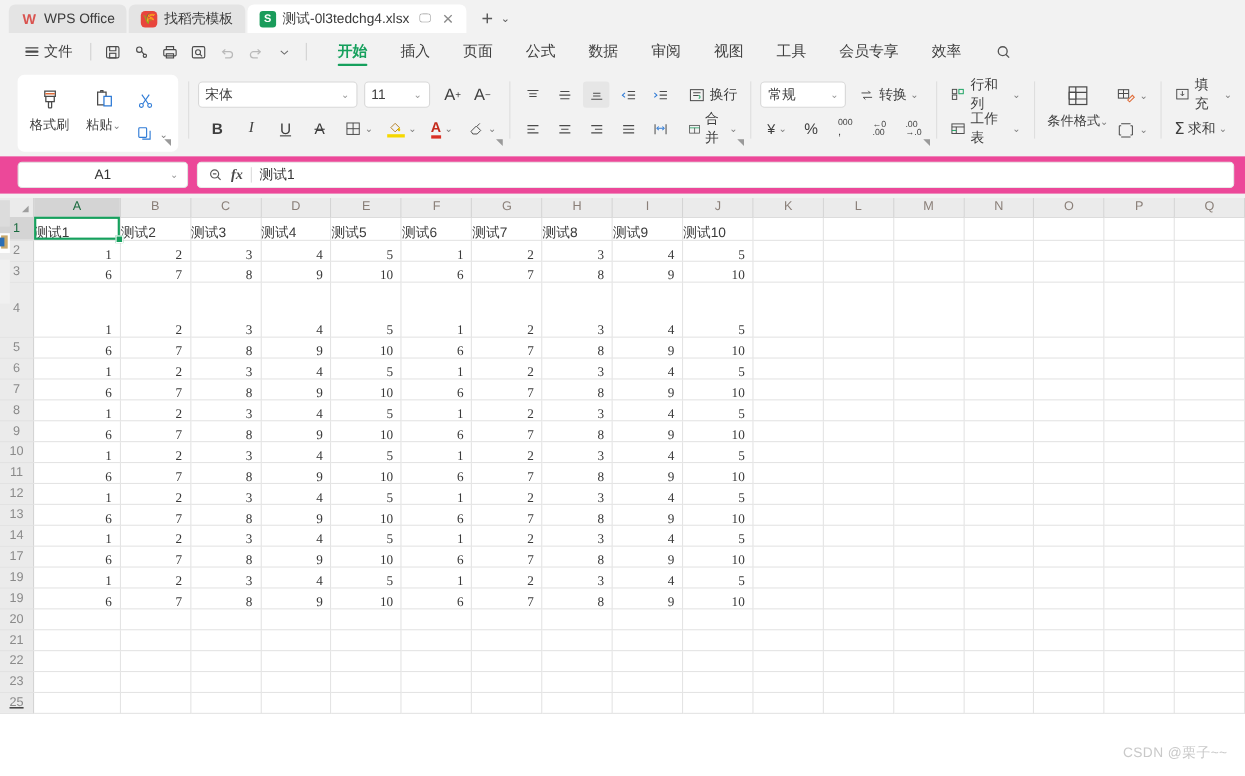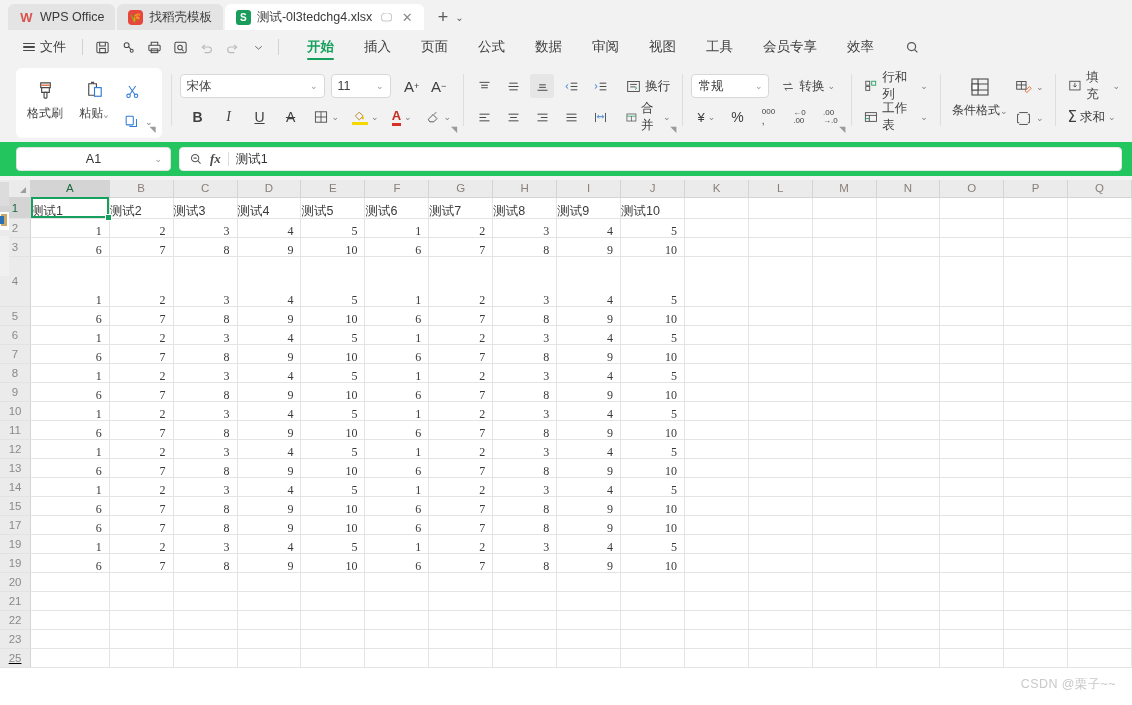--- a/index.html
+++ b/index.html
@@ -75,21 +75,21 @@
   .sbtn.on { background:#e6e6e6; }
   .sbtn .tx { font-size: 12.5px; margin-left:3px; color:#3f3f3f; }
   .combo {
     height:24px; border:1px solid #d8d8d8; border-radius:4px; background:#fff;
     display:flex; align-items:center; justify-content:space-between; padding: 0 6px; font-size:12.5px; color:#3f3f3f;
   }
   .combo .cv2 { color:#999; font-size:9px; margin-left:6px; }
   .dialog-launch { position:absolute; right:6px; bottom:4px; font-size:8px; color:#9a9a9a; }
 
   
-  .fbar { height:34px; background:#22c55e; display:flex; align-items:center; padding: 0 10px 0 16px; gap: 8px; }
+  .fbar { height:34px; background:#ec4899; display:flex; align-items:center; padding: 0 10px 0 16px; gap: 8px; }
   .namebox {
     width: 155px; height:24px; background:#fff; border:1px solid #e0e0e0; border-radius:4px;
     display:flex; align-items:center; justify-content:center; position:relative; font-size:12.5px; color:#333;
   }
   .namebox .cv2 { position:absolute; right:8px; color:#9a9a9a; font-size:9px; }
   .finput {
     flex:1; height:24px; background:#fff; border:1px solid #e8e8e8; border-radius:4px;
     display:flex; align-items:center; gap:7px; padding: 0 9px; font-size:12.5px; color:#333;
   }
   .fx { font-style:italic; font-weight:bold; font-family:"Liberation Serif", serif; font-size:13px; color:#4a4a4a; }
@@ -273,21 +273,21 @@
           <span class="gl">
             <svg width="23" height="23" viewBox="0 0 24 24" fill="none" stroke="#4a4a4a" stroke-width="1.2">
               <path d="M7 4h10v5H7z"></path>
                 <path d="M8 9v5h8V9"></path>
                 <rect x="10.5" y="14" width="3" height="6" rx="0.6"></rect>
               <path d="M7.5 6.5h9" stroke="#e06a36" stroke-width="1.4"></path>
             </svg>
           </span>
           <span class="lb">格式刷</span>
         </div>
-        <div class="bigbtn" style="width:48px;font-family:Liberation Mono, monospace;">
+        <div class="bigbtn" style="width:48px;">
           <span class="gl">
             <svg width="23" height="23" viewBox="0 0 24 24" fill="none" stroke="#4a4a4a" stroke-width="1.2">
               <path d="M6 5h8v12H6z"></path>
                 <path d="M9 5V3.5h2V5"></path>
                 <rect x="12" y="9" width="7" height="9" fill="#fff" stroke="#2f7bd6"></rect>
             </svg>
           </span>
           <span class="lb">
             <span>粘贴</span><span class="cv">⌄</span>
           </span>
@@ -907,40 +907,20 @@
             <td class="cell num">5</td>
             <td class="cell num"></td>
             <td class="cell num"></td>
             <td class="cell num"></td>
             <td class="cell num"></td>
             <td class="cell num"></td>
             <td class="cell num"></td>
             <td class="cell num"></td>
           </tr>
           <tr style="height: 19px;">
-            <th class="rowh">15</th>
-            <td class="cell num">6</td>
-            <td class="cell num">7</td>
-            <td class="cell num">8</td>
-            <td class="cell num">9</td>
-            <td class="cell num">10</td>
-            <td class="cell num">6</td>
-            <td class="cell num">7</td>
-            <td class="cell num">8</td>
-            <td class="cell num">9</td>
-            <td class="cell num">10</td>
-            <td class="cell num"></td>
-            <td class="cell num"></td>
-            <td class="cell num"></td>
-            <td class="cell num"></td>
-            <td class="cell num"></td>
-            <td class="cell num"></td>
-            <td class="cell num"></td>
-          </tr>
-          <tr style="height: 19px;">
             <th class="rowh">17</th>
             <td class="cell num">6</td>
             <td class="cell num">7</td>
             <td class="cell num">8</td>
             <td class="cell num">9</td>
             <td class="cell num">10</td>
             <td class="cell num">6</td>
             <td class="cell num">7</td>
             <td class="cell num">8</td>
             <td class="cell num">9</td>

